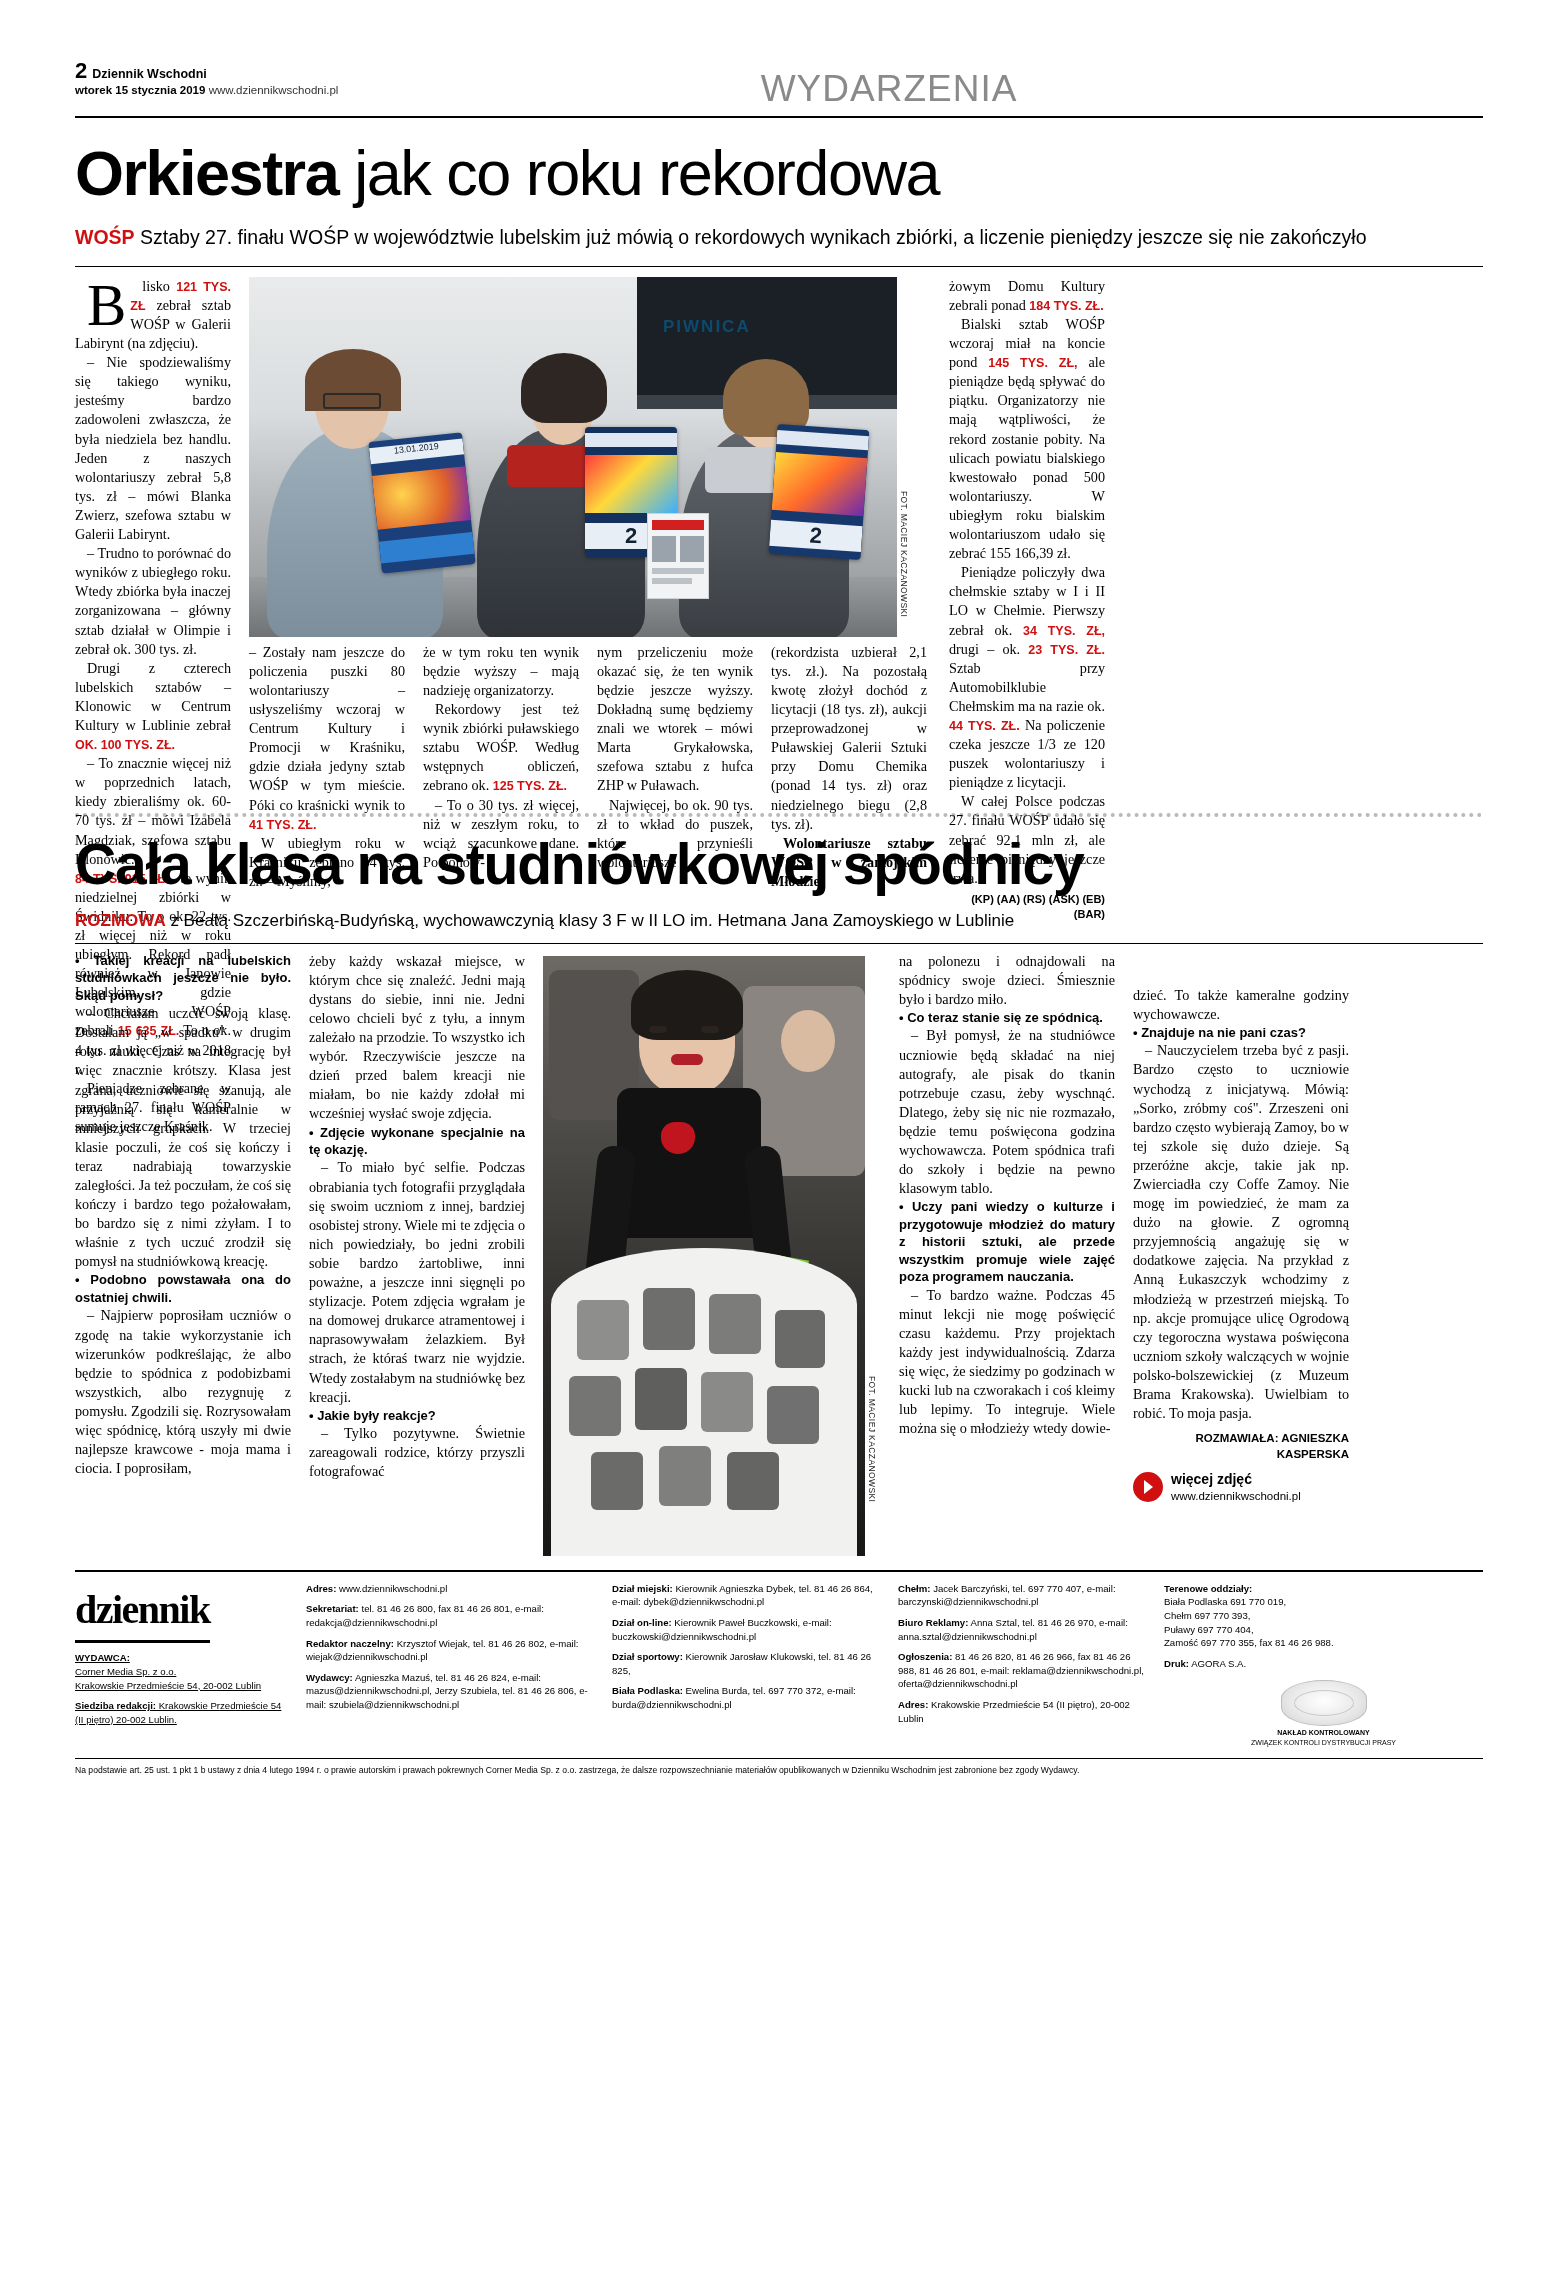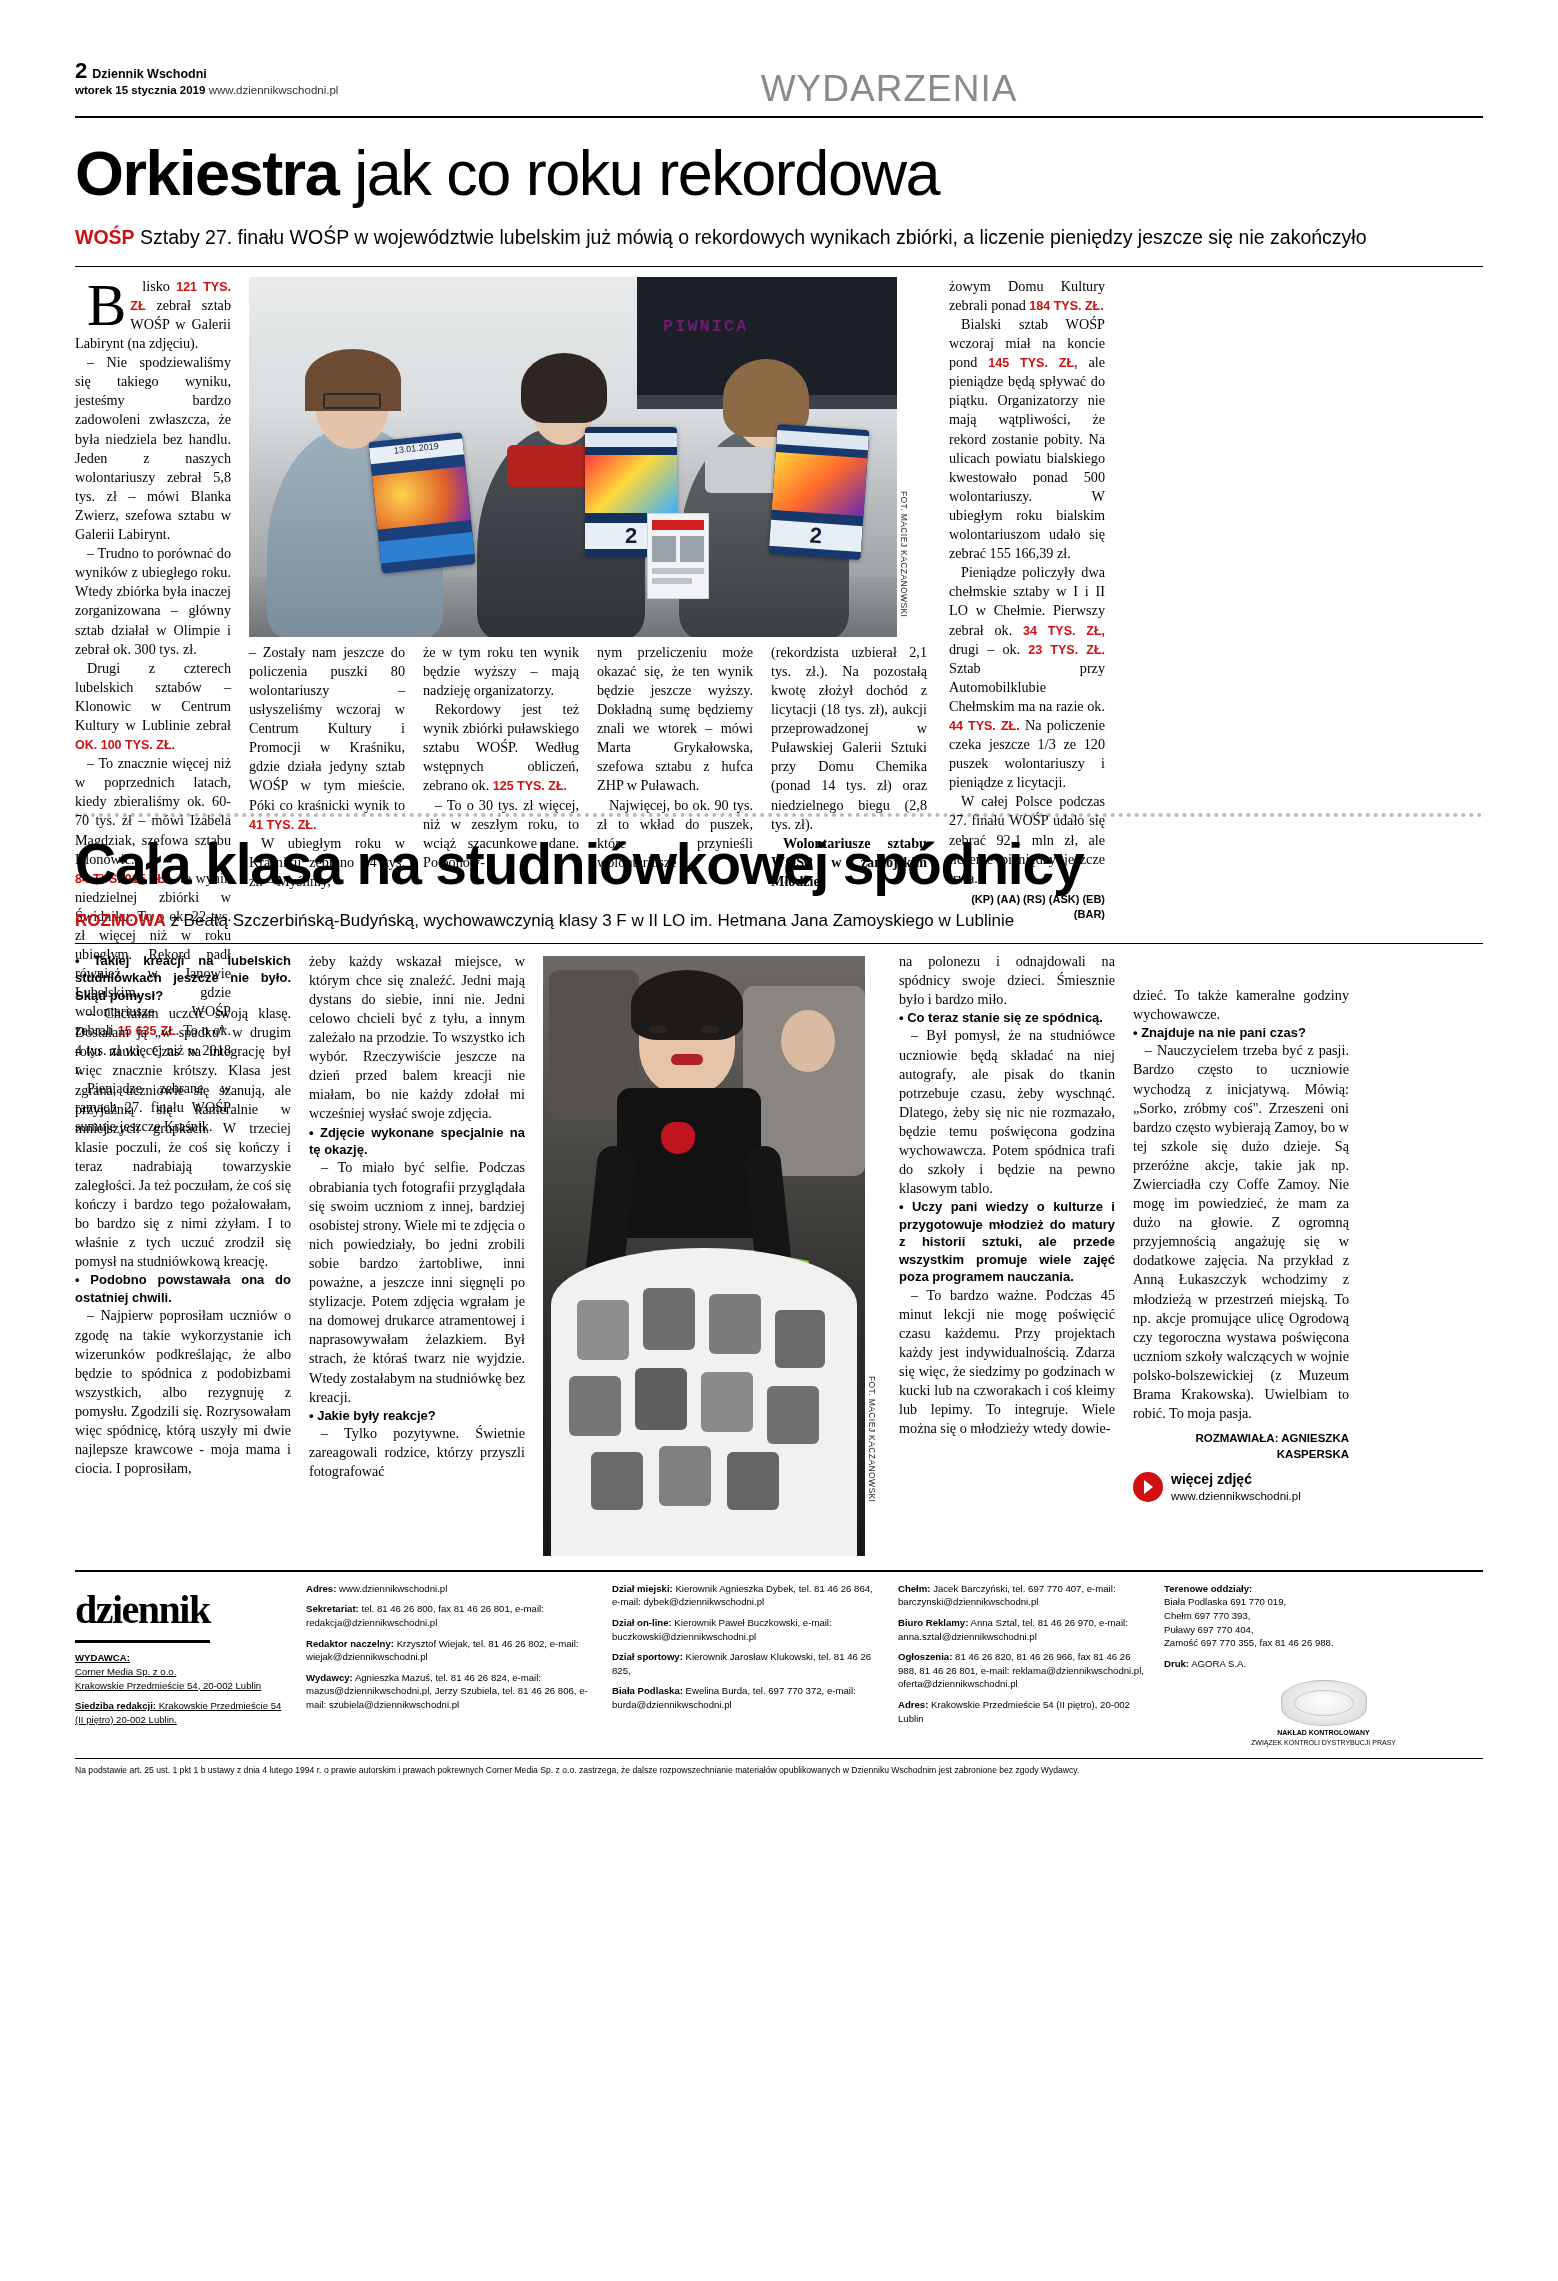--- a/index.html
+++ b/index.html
@@ -134,22 +134,22 @@
   .ph .bgwall {
     position: absolute; inset: 0;
     background: linear-gradient(180deg,#e9ebec 0%,#d9dcde 38%,#b9bcbe 62%,#8d9092 100%);
   }
   .ph .darkpanel {
     position: absolute;
     background: #1b2026;
   }
   .ph .sign {
     position: absolute;
-    color: #701a75;
-    font-family: Liberation Mono, monospace;
+    color: #0c4a6e;
+    font-family: Liberation Sans, sans-serif;
     letter-spacing: 2px;
   }
   .person {
     position: absolute;
     border-radius: 48% 48% 12% 12% / 60% 60% 12% 12%;
   }
   .head { position:absolute; border-radius: 50%; }
   .can {
     position: absolute;
     border-radius: 4px;

